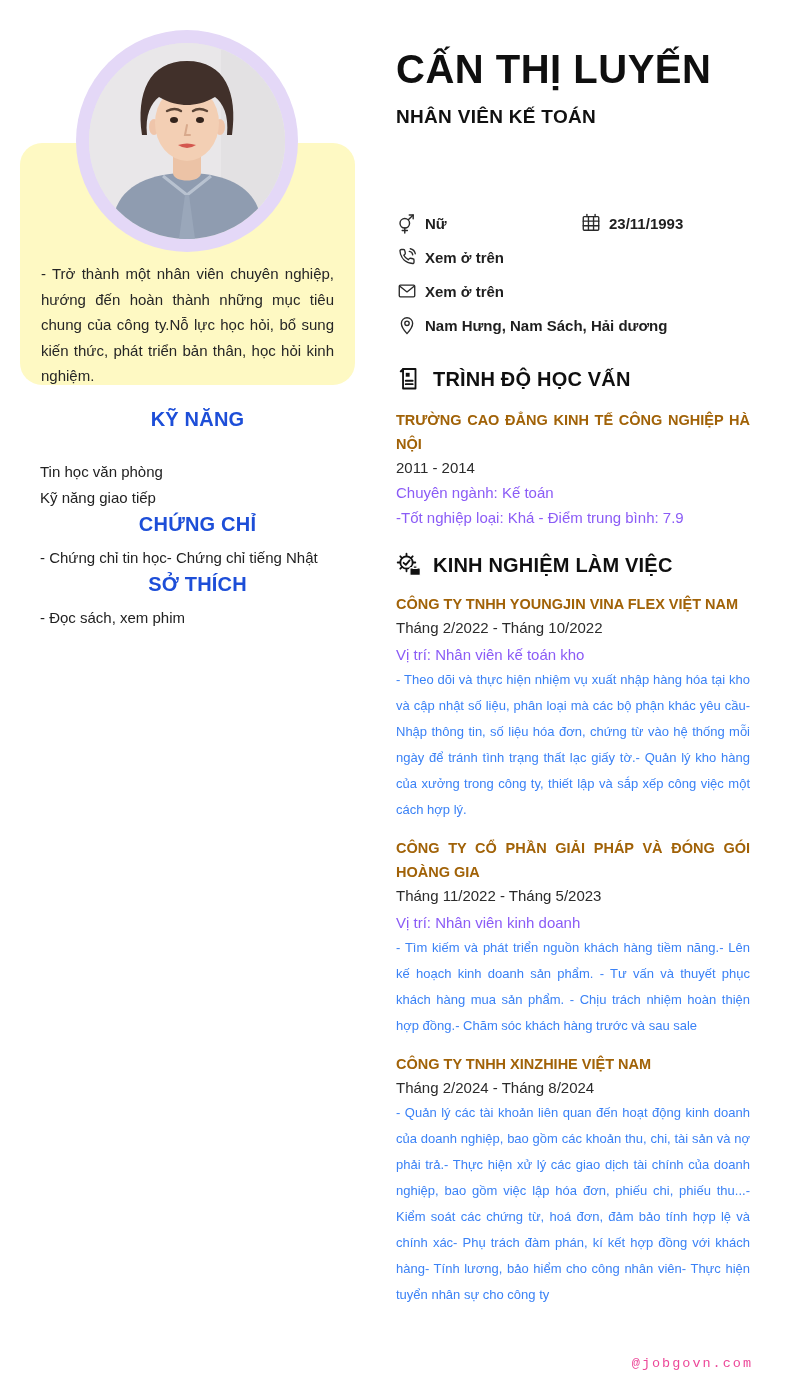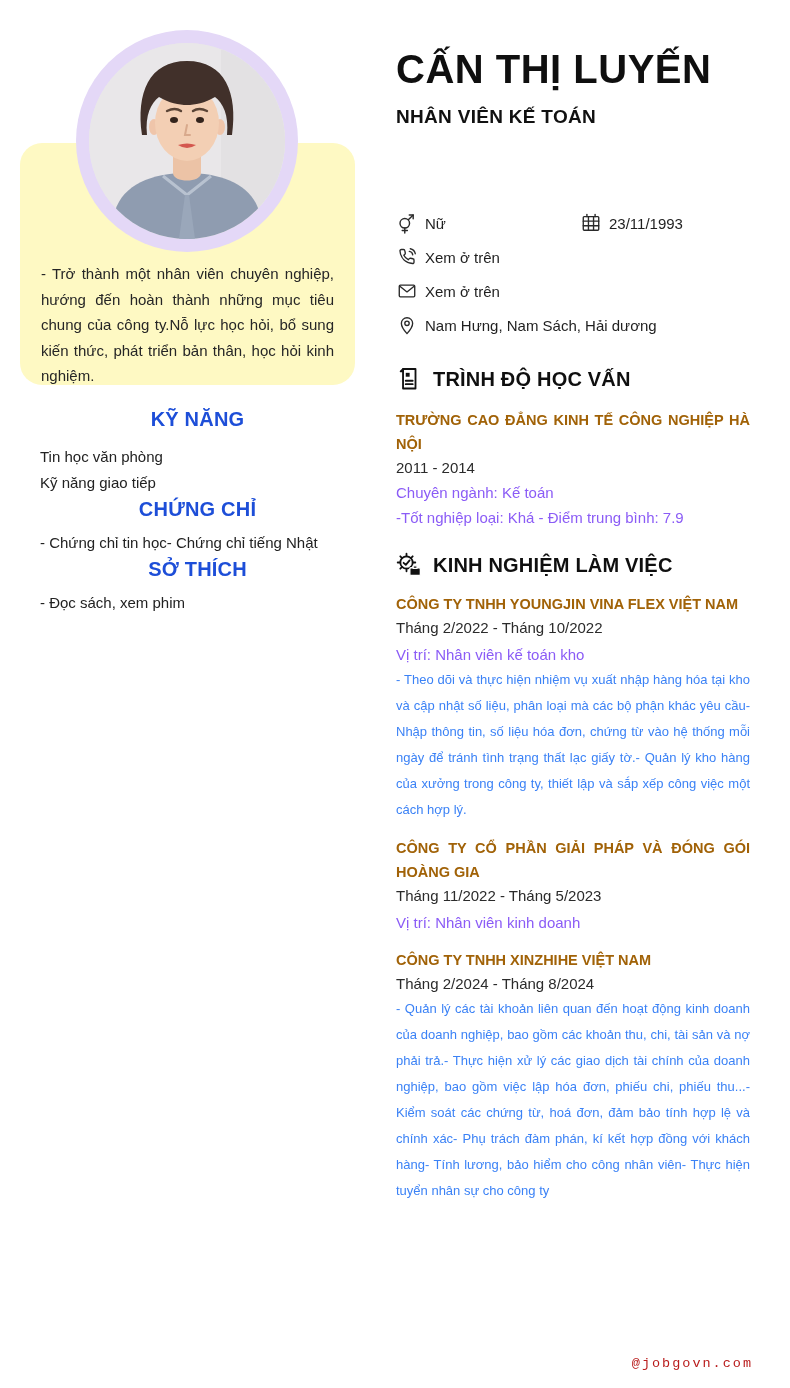--- a/index.html
+++ b/index.html
@@ -15,54 +15,54 @@
   }
   .objective-text { font-size:15px; line-height:25.5px; text-align:justify; color:#262626; }
   .photo-ring {
     position:absolute; left:76px; top:30px; width:222px; height:222px;
     border-radius:50%; background:#e4d8f7; padding:13px;
   }
   .photo-inner { width:196px; height:196px; border-radius:50%; overflow:hidden; background:#e9e7e9; }
   .photo-inner svg { display:block; width:100%; height:100%; }
   .left-col { position:absolute; left:20px; top:406px; width:355px; }
   .lh { font-size:20px; font-weight:700; text-align:center; line-height:26px; color:#1d4ed8; letter-spacing:0.2px; }
-  .l-items { margin-top:12px; }
+  .l-items { margin-top:27px; }
   .l-item { font-size:15px; line-height:26px; color:#222; padding-left:20px; }
   .lh + .l-item, .l-items + .lh { margin-top:0; }
   .mt15 { margin-top:15px; }
   .mt8  { margin-top:8px; }
   
   .right-col { position:absolute; left:396px; top:48px; width:354px; }
   .cv-name { font-size:40px; line-height:42px; font-weight:700; letter-spacing:0.5px; color:#0f0f0f; }
   .cv-title { margin-top:16px; font-size:19px; font-weight:700; letter-spacing:0.3px; color:#111; }
   .contact { margin-top:78px; }
   .c-row { display:flex; align-items:center; height:34px; }
   .c-cell { display:flex; align-items:center; }
   .c-cell.second { margin-left:auto; width:170px; }
   .c-ic { width:21px; height:21px; flex:0 0 21px; display:flex; align-items:center; justify-content:center; color:#2a2a2a; }
-  .c-txt { margin-left:8px; font-size:15px; color:#1f1f1f; }
+  .c-txt { margin-left:8px; font-size:15px; color:#1f1f1f;font-weight:bold; }
   .section { margin-top:24px; }
   .sec-h { display:flex; align-items:center; gap:11px; line-height:26px; }
   .sec-h .sh-ic { width:26px; height:26px; color:#111; flex:0 0 26px; }
   .sec-h h2 { font-size:20px; font-weight:700; letter-spacing:0.2px; color:#0f0f0f; }
   .edu-body { margin-top:16px; }
   .school { font-size:14.5px; font-weight:700; line-height:24px; color:#a16207; text-align:justify; }
   .period { font-size:15px; line-height:24px; margin-top:0; color:#2b2b2b; }
   .pos, .edu-line { font-size:15px; line-height:25px; color:#8b5cf6; }
   .desc { font-size:13px; line-height:26px; text-align:justify; color:#3b82f6; }
   .exp-section { margin-top:22px; }
   .exp-body { margin-top:14px; }
   .job { margin-top:13px; }
   .job:first-child { margin-top:0; }
   .job .pos { margin-top:2px; }
   svg.ic { display:block; }
   .footer {
     position:absolute; top:1356px; right:37px;
     font-family:"Liberation Mono","DejaVu Sans Mono",monospace;
-    font-size:13.5px; letter-spacing:2px; color:#b91c1c;
+    font-size:13.5px; letter-spacing:2px; color:#ec4899;
   }
 </style>
 </head>
 <body>
 
 <div class="page">
 
   <div class="objective-box">
     <div class="objective-text">- Trở thành một nhân viên chuyên nghiệp, hướng đến hoàn thành những mục tiêu chung của công ty.Nỗ lực học hỏi, bổ sung kiến thức, phát triển bản thân, học hỏi kinh nghiệm.</div>
   </div>
@@ -225,20 +225,21 @@
           <div class="school">CÔNG TY TNHH YOUNGJIN VINA FLEX VIỆT NAM</div>
           <div class="period">Tháng 2/2022 - Tháng 10/2022</div>
           <div class="pos">Vị trí: Nhân viên kế toán kho</div>
           <div class="desc">- Theo dõi và thực hiện nhiệm vụ xuất nhập hàng hóa tại kho và cập nhật số liệu, phân loại mà các bộ phận khác yêu cầu- Nhập thông tin, số liệu hóa đơn, chứng từ vào hệ thống mỗi ngày để tránh tình trạng thất lạc giấy tờ.- Quản lý kho hàng của xưởng trong công ty, thiết lập và sắp xếp công việc một cách hợp lý.</div>
         </div>
 
         <div class="job">
           <div class="school">CÔNG TY CỔ PHẦN GIẢI PHÁP VÀ ĐÓNG GÓI HOÀNG GIA</div>
           <div class="period">Tháng 11/2022 - Tháng 5/2023</div>
           <div class="pos">Vị trí: Nhân viên kinh doanh</div>
+          <div class="desc">- Tìm kiếm và phát triển nguồn khách hàng tiềm năng.- Lên kế hoạch kinh doanh sản phẩm. - Tư vấn và thuyết phục khách hàng mua sản phẩm. - Chịu trách nhiệm hoàn thiện hợp đồng.- Chăm sóc khách hàng trước và sau sale</div>
         </div>
 
         <div class="job">
           <div class="school">CÔNG TY TNHH XINZHIHE VIỆT NAM</div>
           <div class="period">Tháng 2/2024 - Tháng 8/2024</div>
           <div class="desc">- Quản lý các tài khoản liên quan đến hoạt động kinh doanh của doanh nghiệp, bao gồm các khoản thu, chi, tài sản và nợ phải trả.- Thực hiện xử lý các giao dịch tài chính của doanh nghiệp, bao gồm việc lập hóa đơn, phiếu chi, phiếu thu...- Kiểm soát các chứng từ, hoá đơn, đảm bảo tính hợp lệ và chính xác- Phụ trách đàm phán, kí kết hợp đồng với khách hàng- Tính lương, bảo hiểm cho công nhân viên- Thực hiện tuyển nhân sự cho công ty</div>
         </div>
       </div>
     </div>
   </div>

